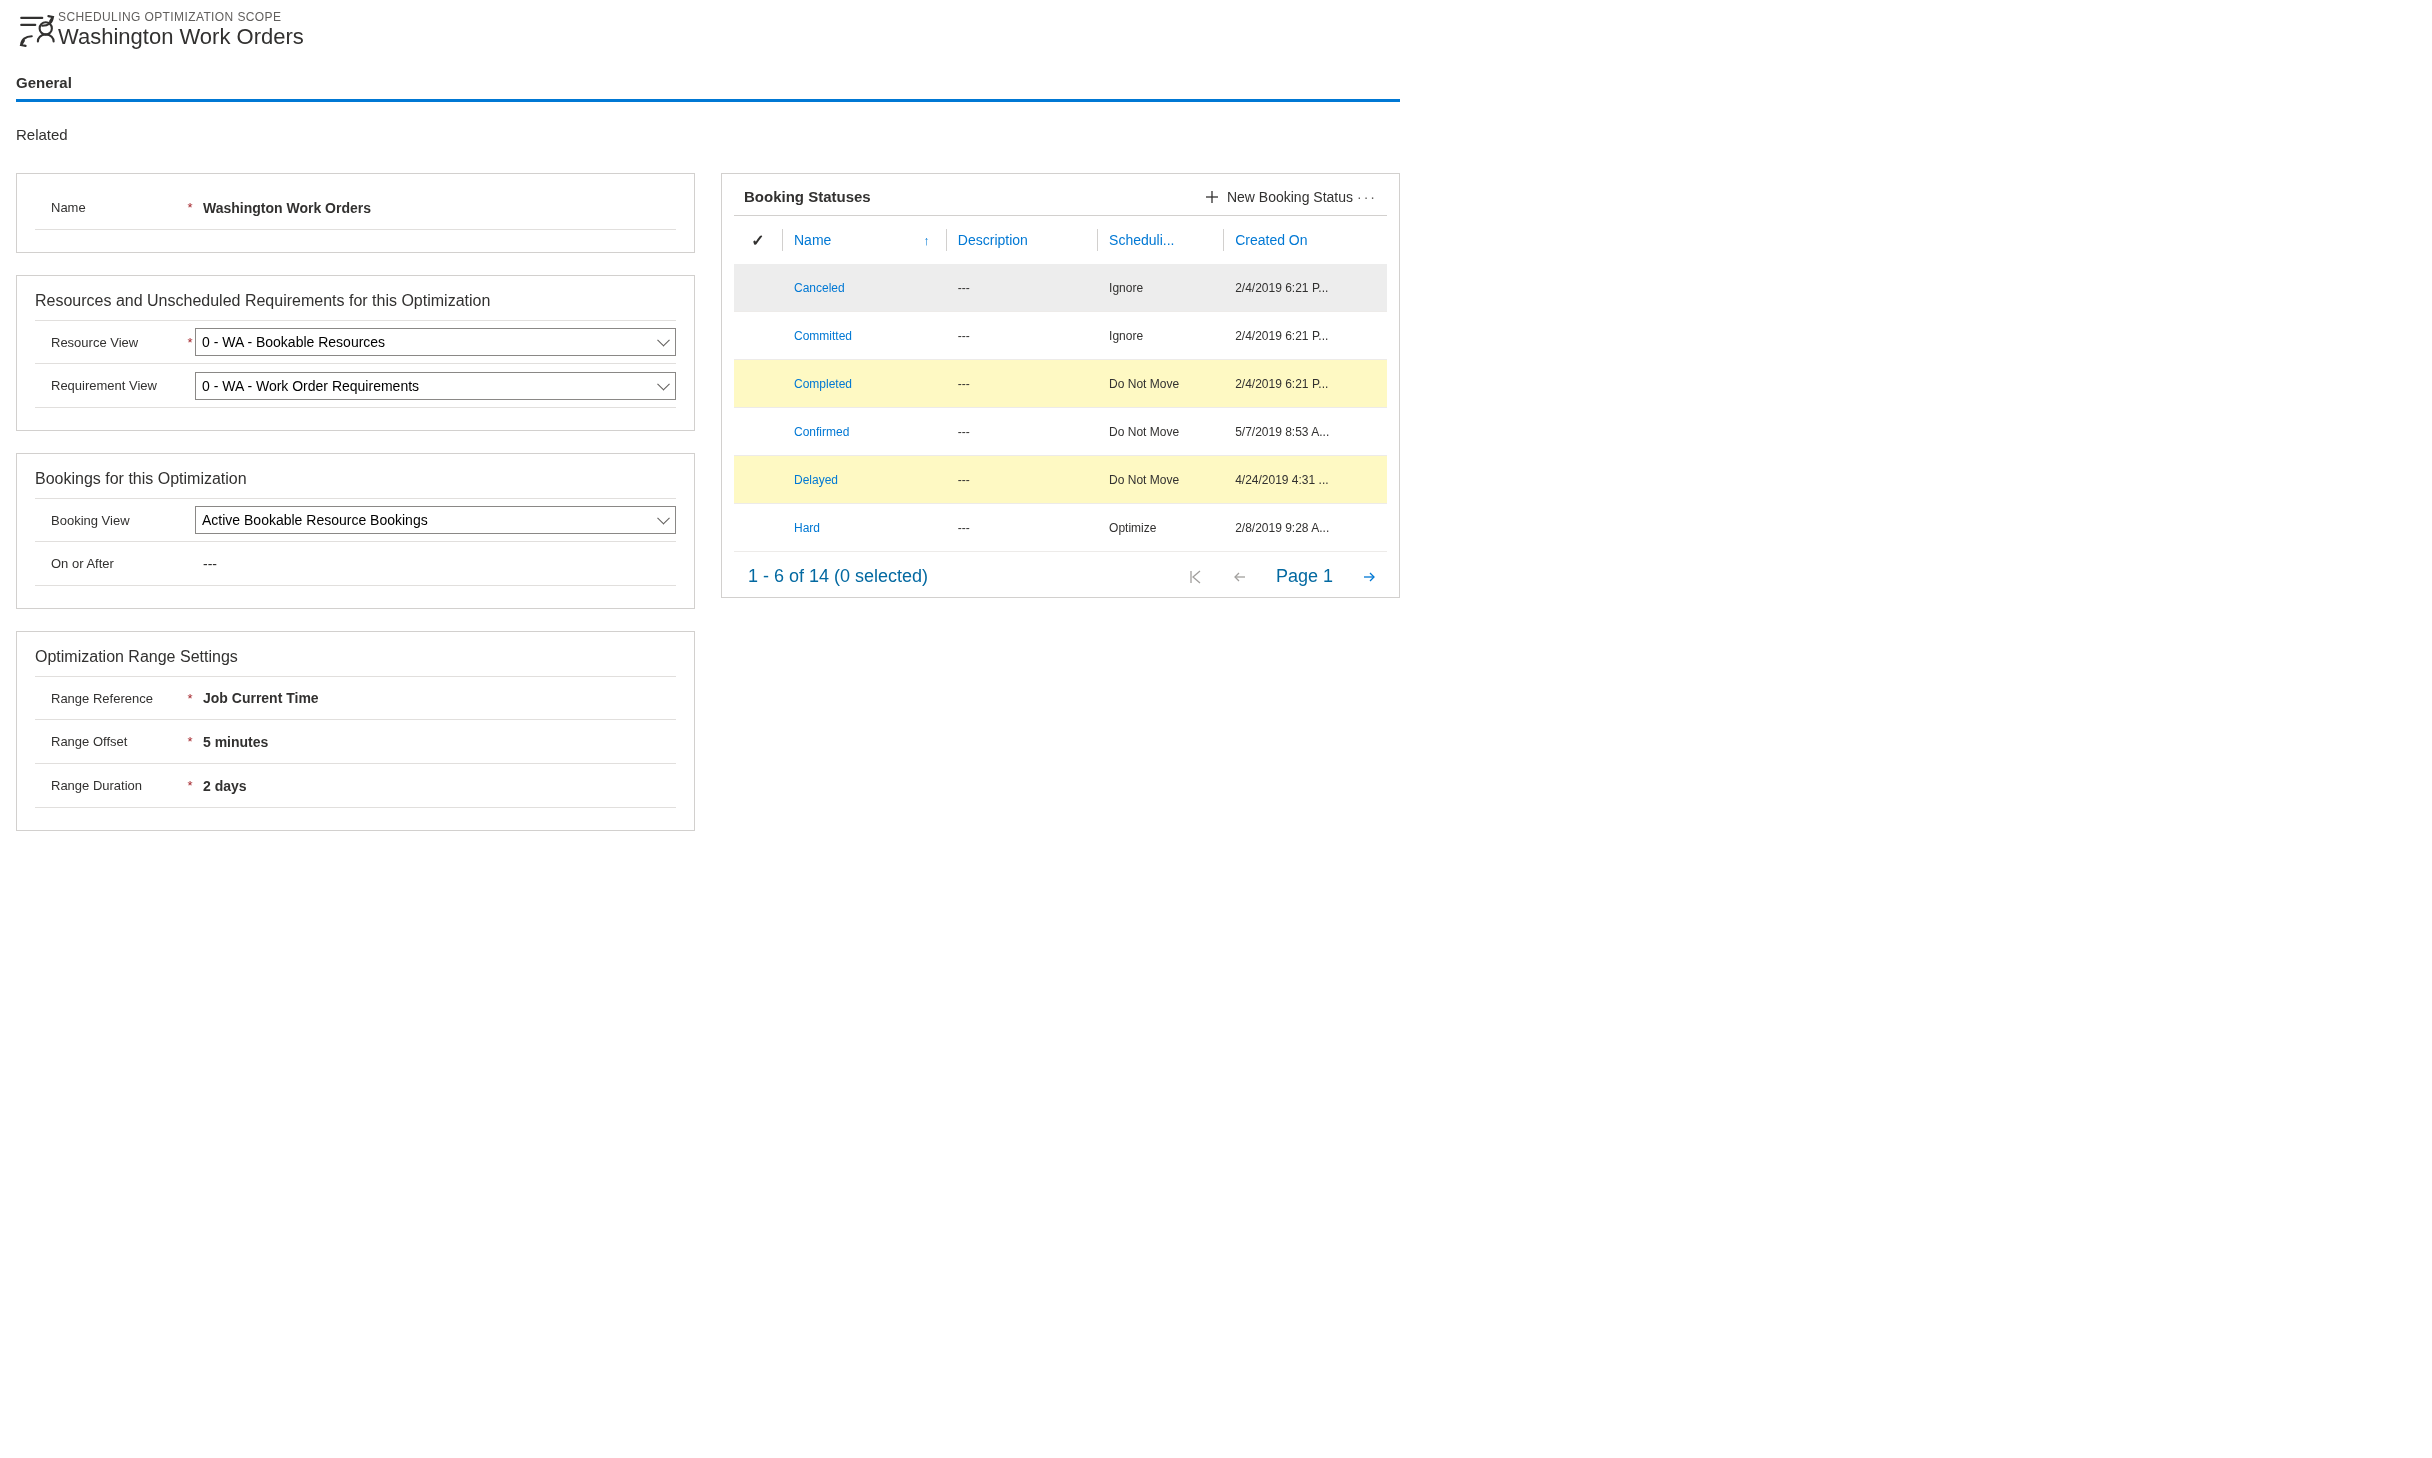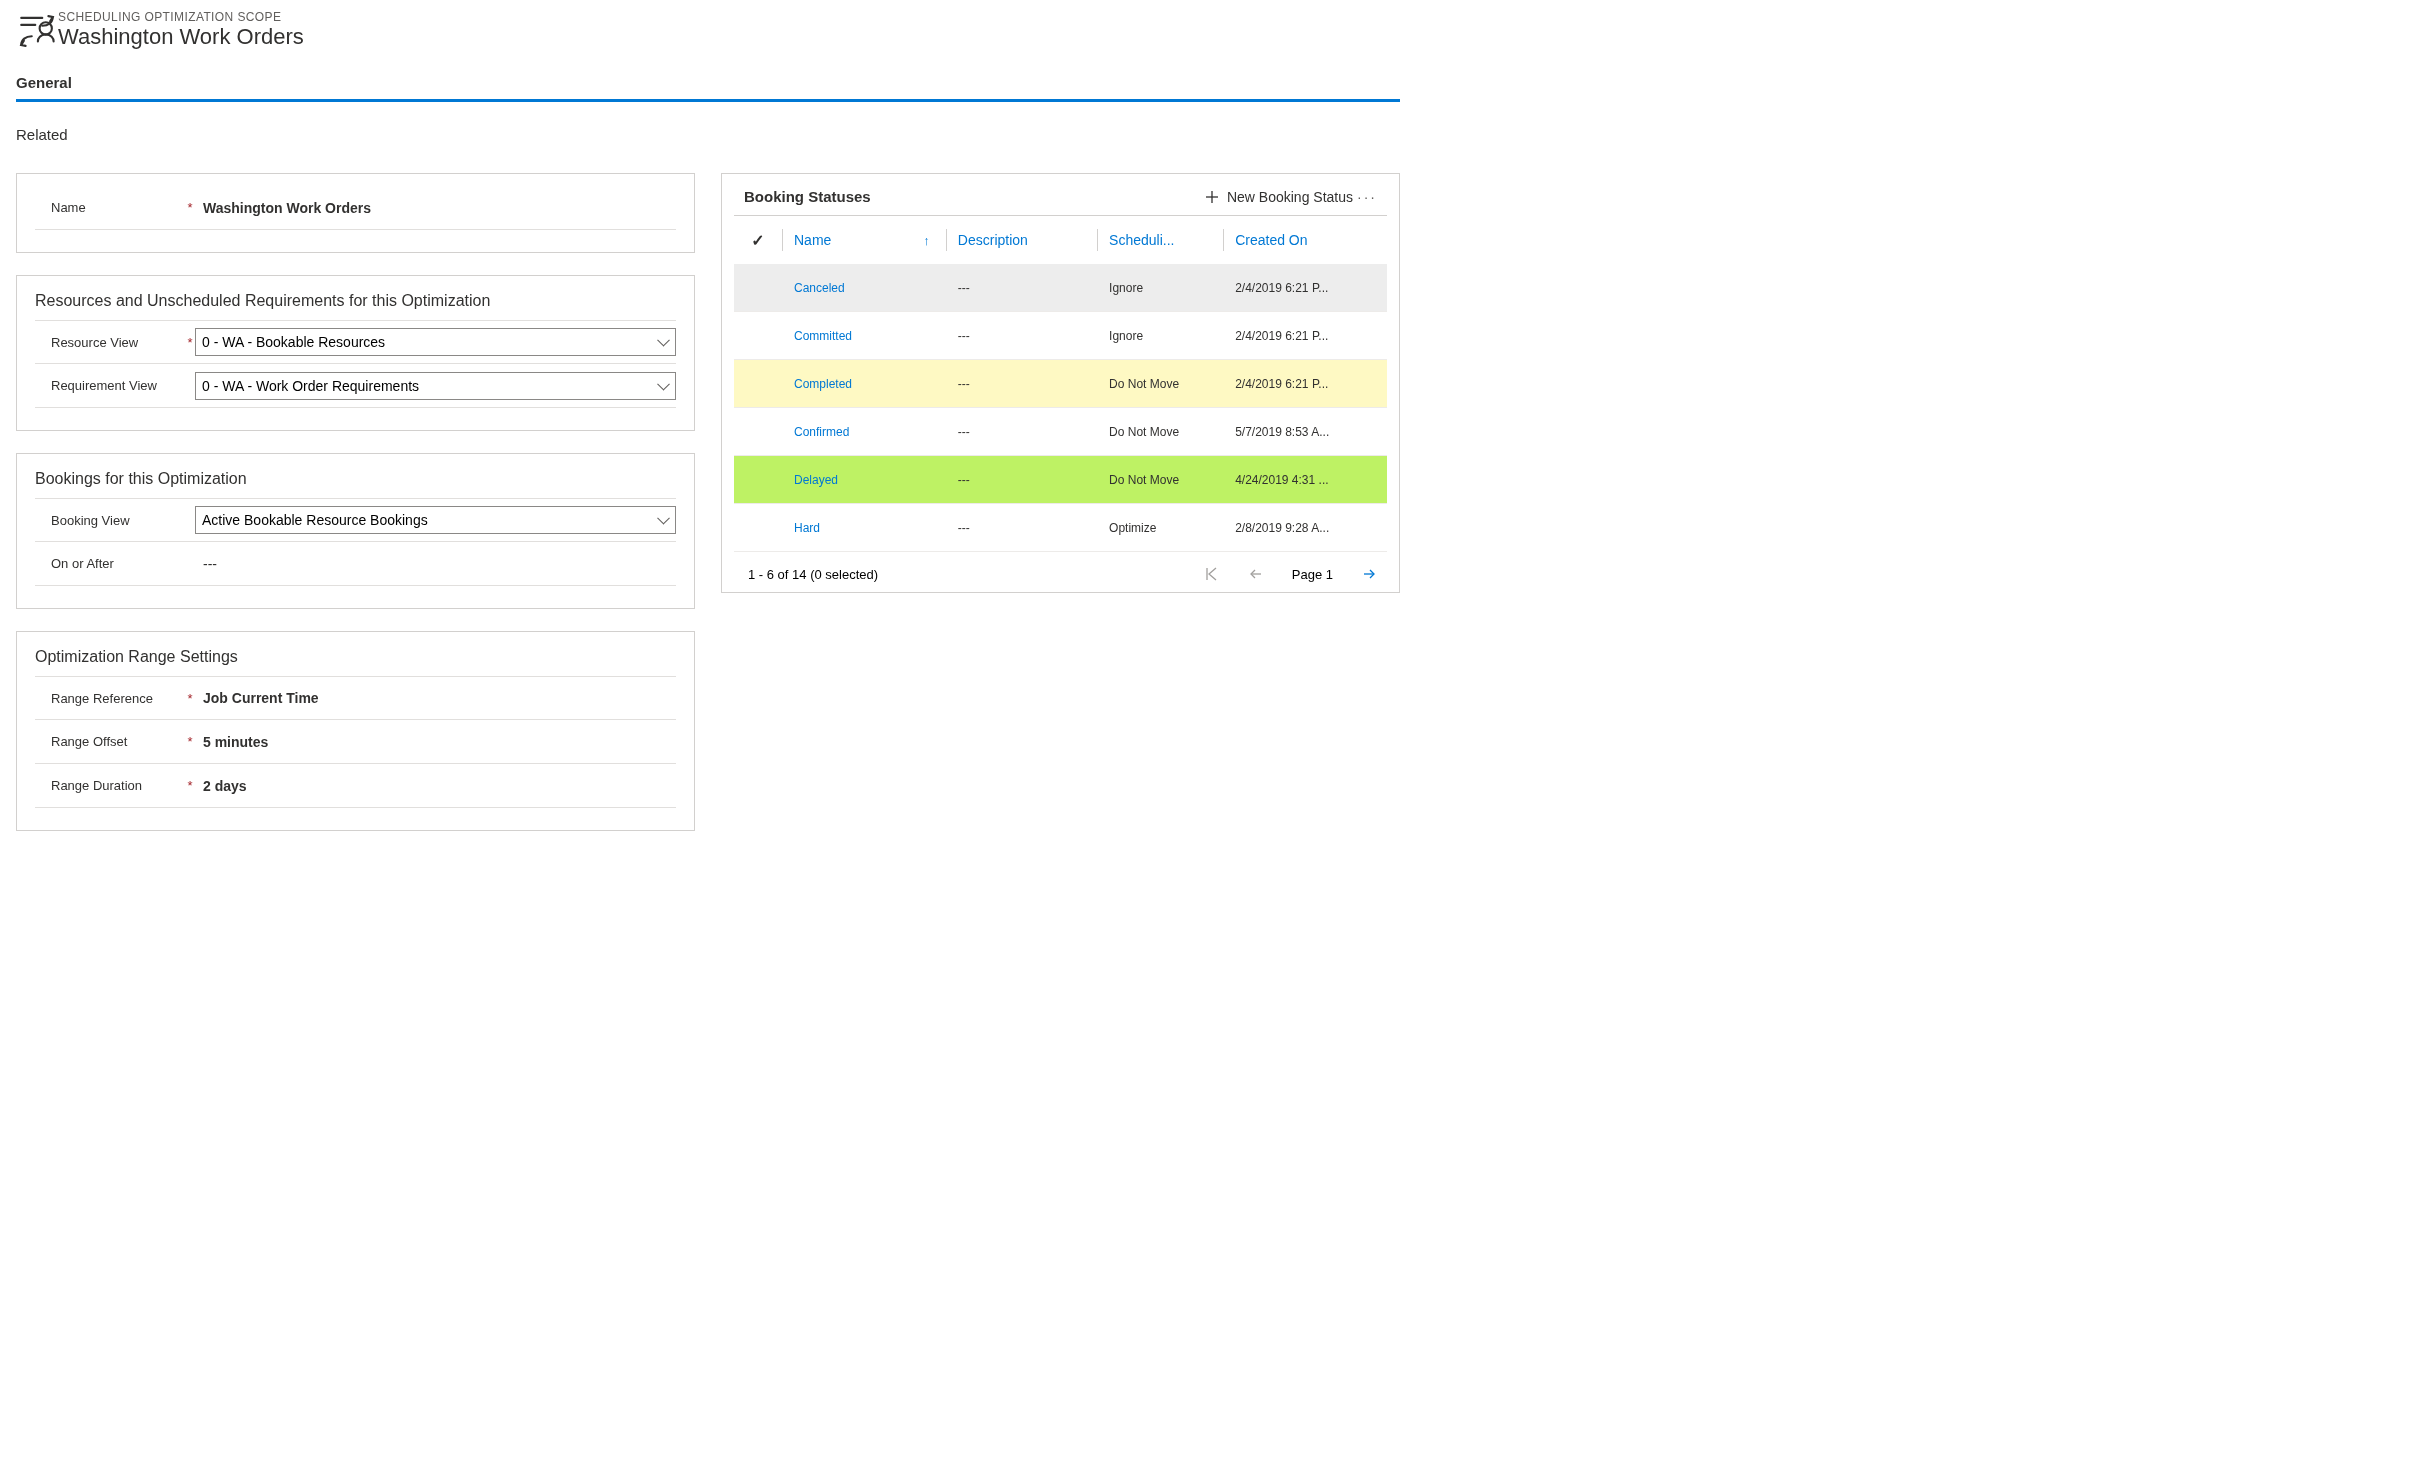--- a/index.html
+++ b/index.html
@@ -67,22 +67,22 @@
     height: 22px; width: 1px; background: #d2d0ce;
   }
   .hcell.checkcol::before { display:none; }
   .hcell.checkcol { color: #323130; justify-content: center; padding-left: 0; }
   .sort-arrow { color: #0078d4; font-size: 13px; }
   .grid-row { border-bottom: 1px solid #edebe9; }
   .cell { padding-left: 12px; font-size: 12px; white-space: nowrap; overflow: hidden; text-overflow: ellipsis; }
   .cell.link { color: #0078d4; cursor: pointer; }
   .cell.plain { color: #323130; }
   .grid-footer {
-    display: flex; align-items: flex-end; justify-content: space-between;
-    padding: 14px 10px 2px 14px; font-size: 13px; color: #000000;
+    display: flex; align-items: flex-start; justify-content: space-between;
+    padding: 14px 10px 2px 14px; font-size: 18px; color: #0369a1;
   }
   .pager { display: flex; align-items: center; gap: 28px; }
   .pager .nav { cursor: pointer; color: #605e5c; display:inline-flex; }
   .pager .nav.active { color: #0078d4; }
   .pager .nav.disabled { color: #a19f9d; }
   .checkmark { font-size: 16px; font-weight: 700; }
 </style>
 </head>
 <body>
 
@@ -242,21 +242,21 @@
                 <div class="cell plain">Do Not Move</div>
                 <div class="cell plain">2/4/2019 6:21 P...</div>
               </div>
               <div class="grid-row">
                 <div class="cell"></div>
                 <div class="cell link">Confirmed</div>
                 <div class="cell plain">---</div>
                 <div class="cell plain">Do Not Move</div>
                 <div class="cell plain">5/7/2019 8:53 A...</div>
               </div>
-              <div class="grid-row" style="background: #bef264;">
+              <div class="grid-row" style="background: #fef9c3;">
                 <div class="cell"></div>
                 <div class="cell link">Delayed</div>
                 <div class="cell plain">---</div>
                 <div class="cell plain">Do Not Move</div>
                 <div class="cell plain">4/24/2019 4:31 ...</div>
               </div>
               <div class="grid-row">
                 <div class="cell"></div>
                 <div class="cell link">Hard</div>
                 <div class="cell plain">---</div>

